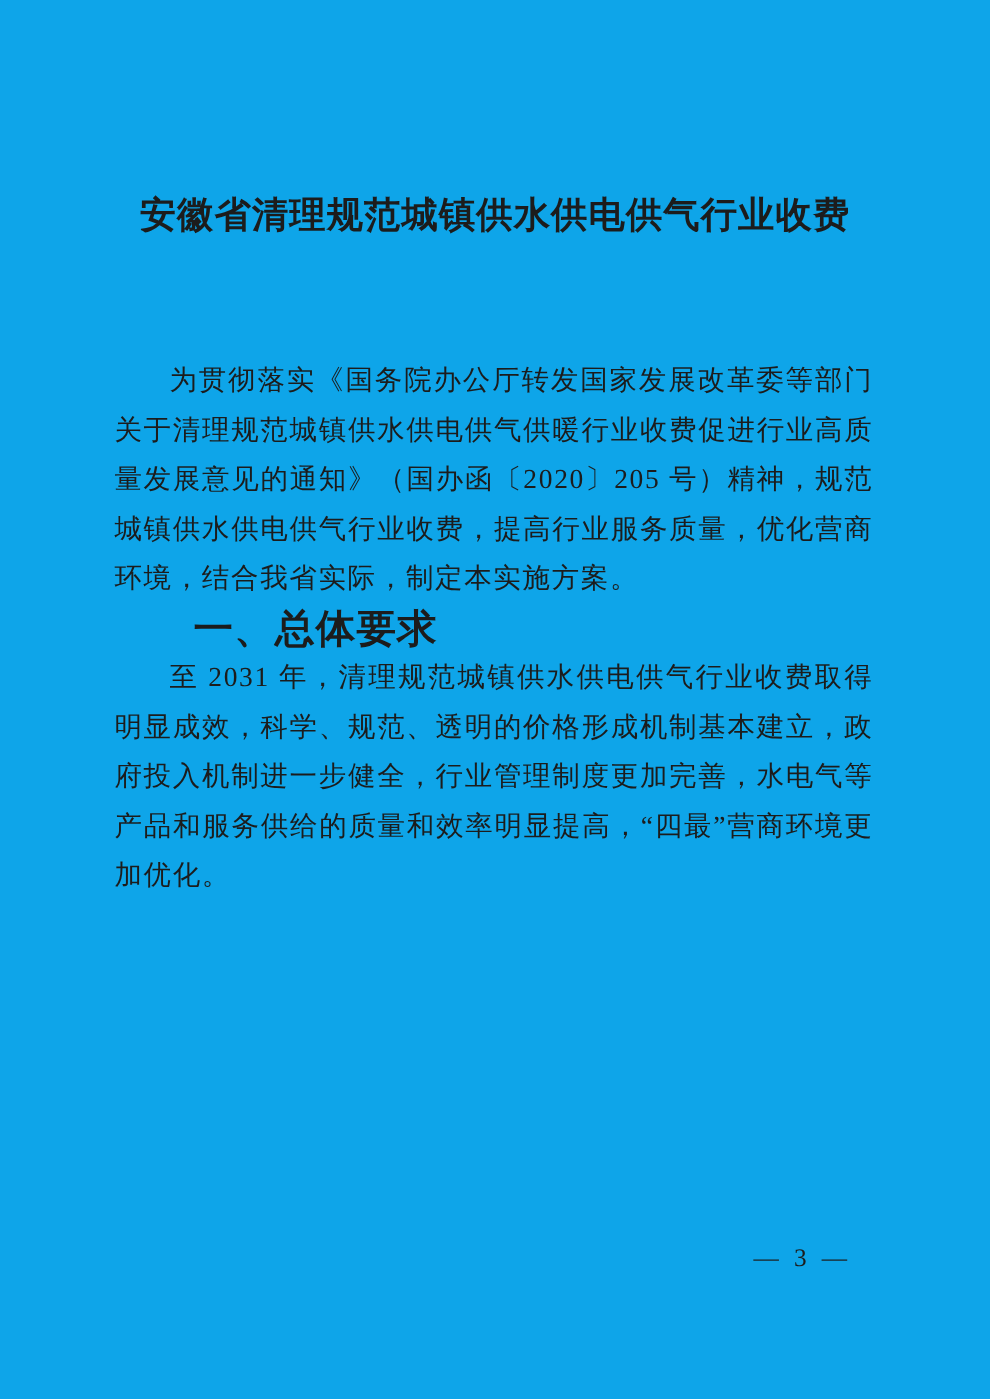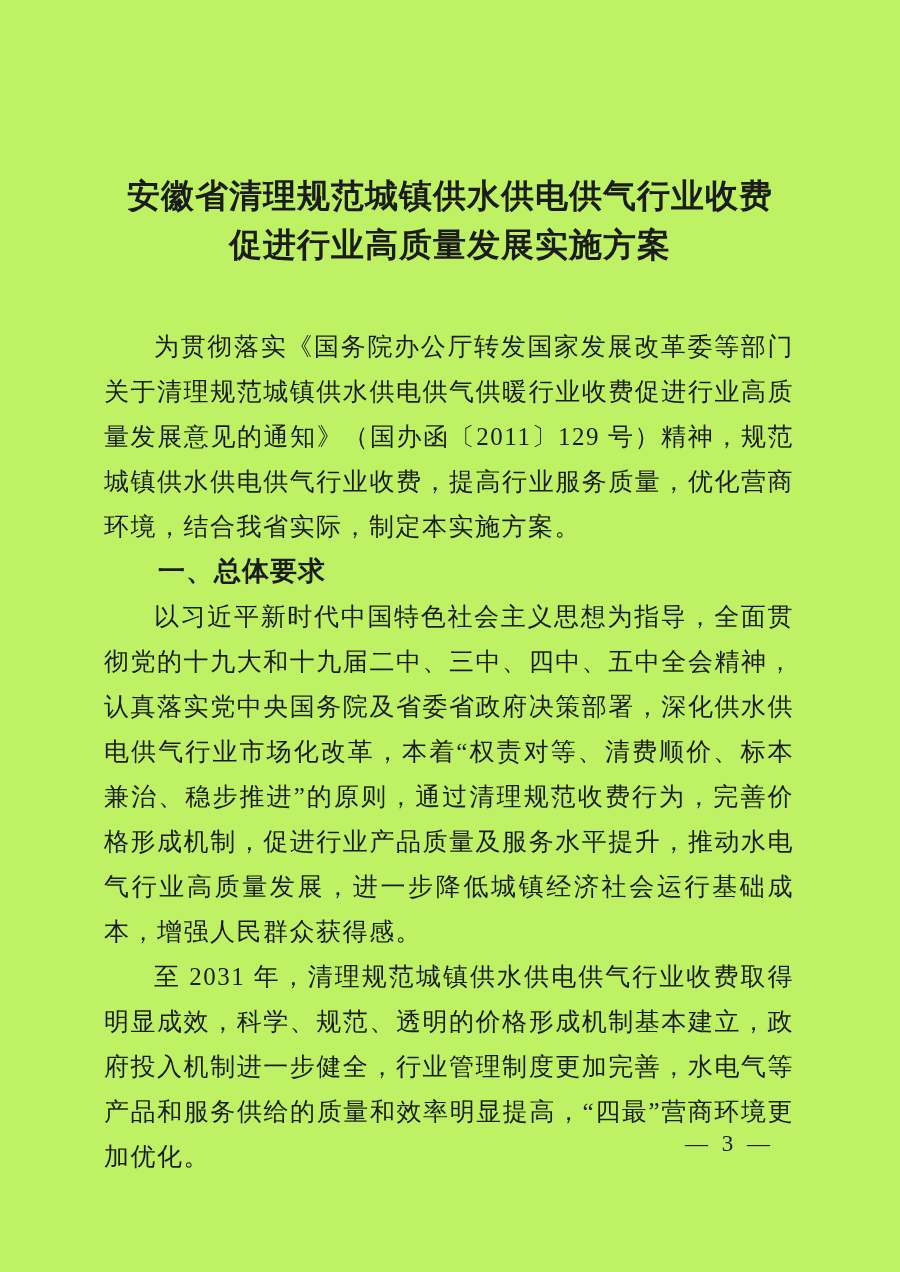--- a/index.html
+++ b/index.html
@@ -6,21 +6,21 @@
 
   html, body {
     background: #e8e8e8;
   }
 
   .page {
     position: relative;
     width: 900px;
     height: 1272px;
     margin: 0 auto;
-    background: #bef264;
+    background: #0ea5e9;
     color: #1c1c1c;
     overflow: hidden;
   }
 
   .doc-title {
     position: absolute;
     top: 172px;
     left: 60px;
     right: 60px;
     text-align: center;
@@ -45,21 +45,21 @@
     text-align: justify;
     text-justify: inter-character;
     text-indent: 2em;
     letter-spacing: 1.5px;
     font-weight: 400;
   }
 
   .heading {
     font-family: "Liberation Sans", "DejaVu Sans", sans-serif;
     font-weight: bold;
-    font-size: 27px;
+    font-size: 36px;
     line-height: 45px;
     text-indent: 2em;
     letter-spacing: 1px;
   }
 
   .page-number {
     position: absolute;
     top: 1128px;
     right: 126px;
     font-family: "Liberation Serif", "DejaVu Serif", serif;
@@ -69,25 +69,23 @@
     white-space: nowrap;
   }
 </style>
 </head>
 <body>
 
 <div class="page">
 
   <div class="doc-title">
     <div>安徽省清理规范城镇供水供电供气行业收费</div>
-    <div>促进行业高质量发展实施方案</div>
   </div>
 
   <div class="doc-body">
-    <p class="para">为贯彻落实《国务院办公厅转发国家发展改革委等部门关于清理规范城镇供水供电供气供暖行业收费促进行业高质量发展意见的通知》（国办函〔2011〕129 号）精神，规范城镇供水供电供气行业收费，提高行业服务质量，优化营商环境，结合我省实际，制定本实施方案。</p>
+    <p class="para">为贯彻落实《国务院办公厅转发国家发展改革委等部门关于清理规范城镇供水供电供气供暖行业收费促进行业高质量发展意见的通知》（国办函〔2020〕205 号）精神，规范城镇供水供电供气行业收费，提高行业服务质量，优化营商环境，结合我省实际，制定本实施方案。</p>
     <h2 class="heading">一、总体要求</h2>
-    <p class="para">以习近平新时代中国特色社会主义思想为指导，全面贯彻党的十九大和十九届二中、三中、四中、五中全会精神，认真落实党中央国务院及省委省政府决策部署，深化供水供电供气行业市场化改革，本着“权责对等、清费顺价、标本兼治、稳步推进”的原则，通过清理规范收费行为，完善价格形成机制，促进行业产品质量及服务水平提升，推动水电气行业高质量发展，进一步降低城镇经济社会运行基础成本，增强人民群众获得感。</p>
     <p class="para">至 2031 年，清理规范城镇供水供电供气行业收费取得明显成效，科学、规范、透明的价格形成机制基本建立，政府投入机制进一步健全，行业管理制度更加完善，水电气等产品和服务供给的质量和效率明显提高，“四最”营商环境更加优化。</p>
   </div>
 
   <div class="page-number">— 3 —</div>
 
 </div>
 
 </body></html>

